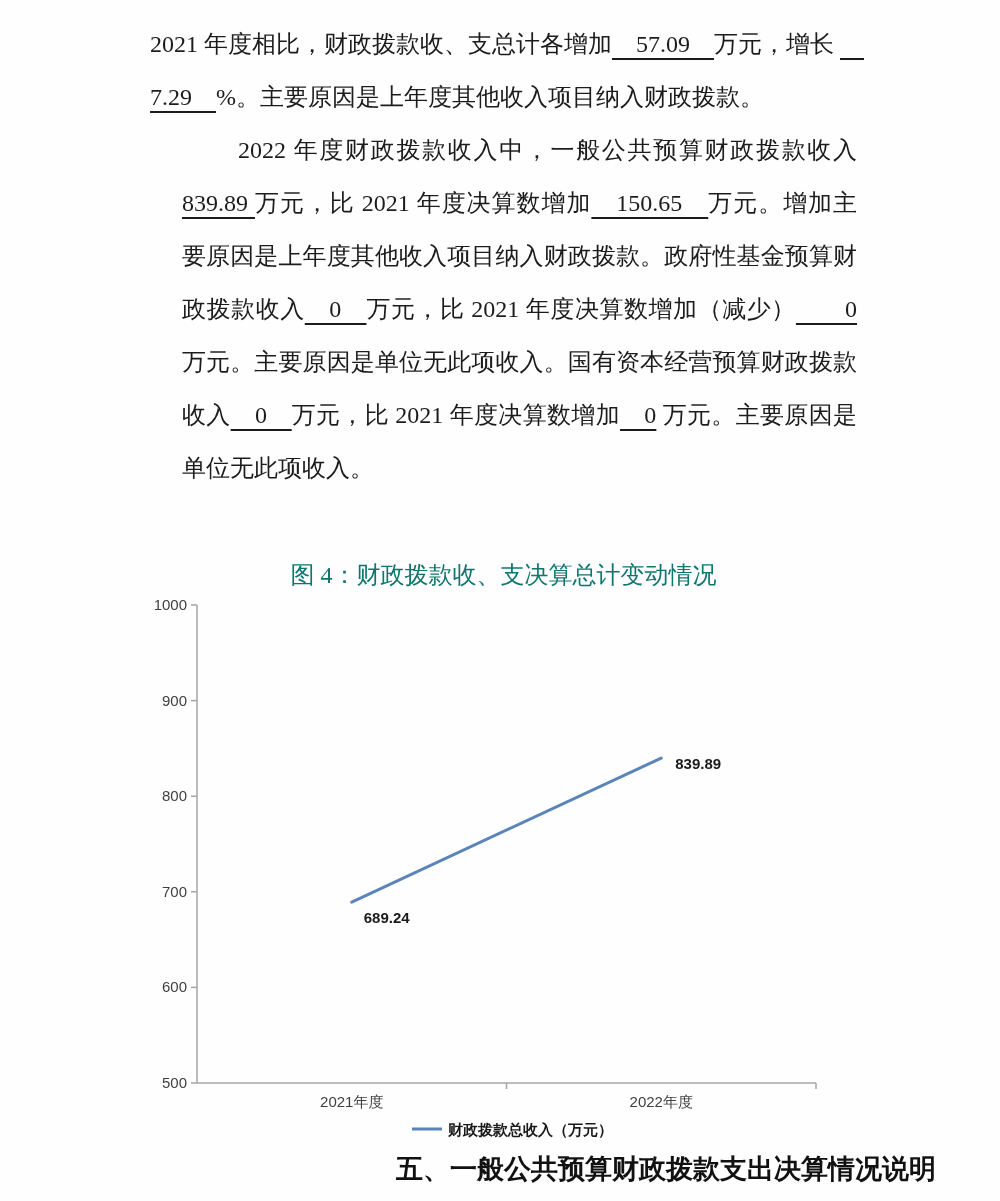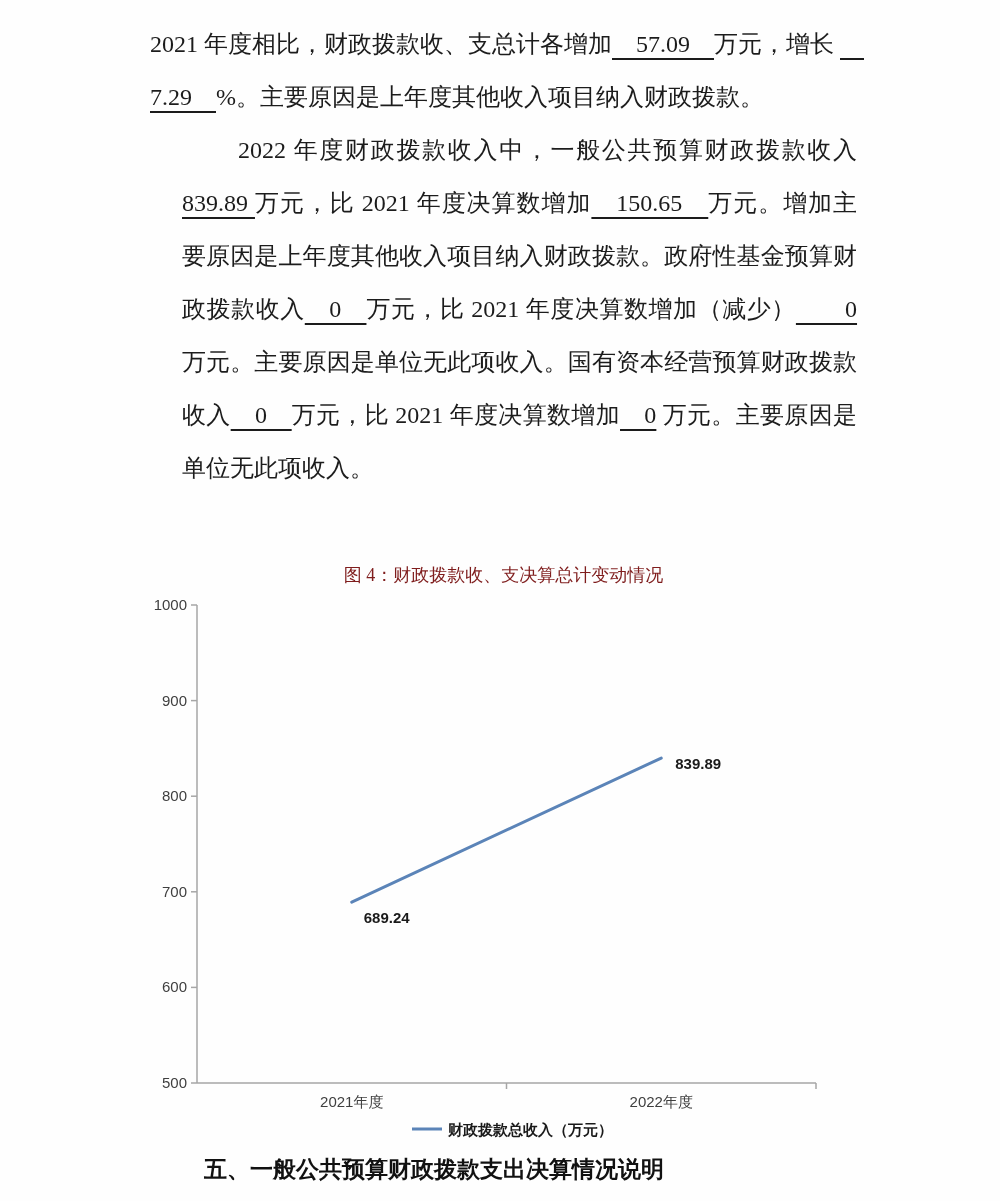--- a/index.html
+++ b/index.html
@@ -21,21 +21,21 @@
   .para.indent { text-indent:56px;margin-left:32px; }
   .blank {
     text-decoration:underline;
     text-decoration-thickness:2px;
     text-underline-offset:6px;
   }
 
   
   .fig-title {
     position:absolute; left:150px; top:558px; width:707px;
-    text-align:center; font-size:18px; line-height:34px; color:#7f1d1d;
+    text-align:center; font-size:24px; line-height:34px; color:#0f766e;
   }
   .chart { position:absolute; left:130px; top:592px; }
 
   .axis     { stroke:#a6a6a6; stroke-width:1.5; fill:none; }
   .tick-label, .cat-label {
     font-family:"Liberation Sans","DejaVu Sans",sans-serif;
     font-size:15px; fill:#3f3f3f;
   }
   .data-label {
     font-family:"Liberation Sans","DejaVu Sans",sans-serif;
@@ -43,24 +43,24 @@
   }
   .legend-label {
     font-family:"Liberation Sans","DejaVu Sans",sans-serif;
     font-size:15px; font-weight:bold; fill:#1a1a1a;
   }
   .series-line { fill:none; stroke-width:3; stroke-linecap:round; }
   .legend-line { stroke-width:3; }
 
   
   .heading {
-    position:absolute; left:150px; top:1149px; width:800px;
+    position:absolute; left:136px; top:1149px; width:800px;
     font-family:"Liberation Sans","DejaVu Sans",sans-serif;
-    font-weight:bold; font-size:23px; line-height:40px; color:#111111;
-    text-indent:54px; white-space:nowrap;
+    font-weight:bold; font-size:27px; line-height:40px; color:#111111;
+    text-indent:54px; white-space:nowrap;text-align:right;
   }
 </style>
 </head>
 <body>
 
 <div class="page">
 
   <div class="doc" id="paragraphs">
       <div class="para"><span>2021 年度相比，财政拨款收、支总计各增加</span><span class="blank">　57.09　</span><span>万元，增长 </span><span class="blank">　7.29　</span><span>%。主要原因是上年度其他收入项目纳入财政拨款。</span></div>
       <div class="para indent"><span>2022 年度财政拨款收入中，一般公共预算财政拨款收入</span><span class="blank">839.89 </span><span>万元，比 2021 年度决算数增加</span><span class="blank">　150.65　</span><span>万元。增加主要原因是上年度其他收入项目纳入财政拨款。政府性基金预算财政拨款收入</span><span class="blank">　0　</span><span>万元，比 2021 年度决算数增加（减少）</span><span class="blank">　　0</span><span> 万元。主要原因是单位无此项收入。国有资本经营预算财政拨款收入</span><span class="blank">　0　</span><span>万元，比 2021 年度决算数增加</span><span class="blank">　0</span><span> 万元。主要原因是单位无此项收入。</span></div>

